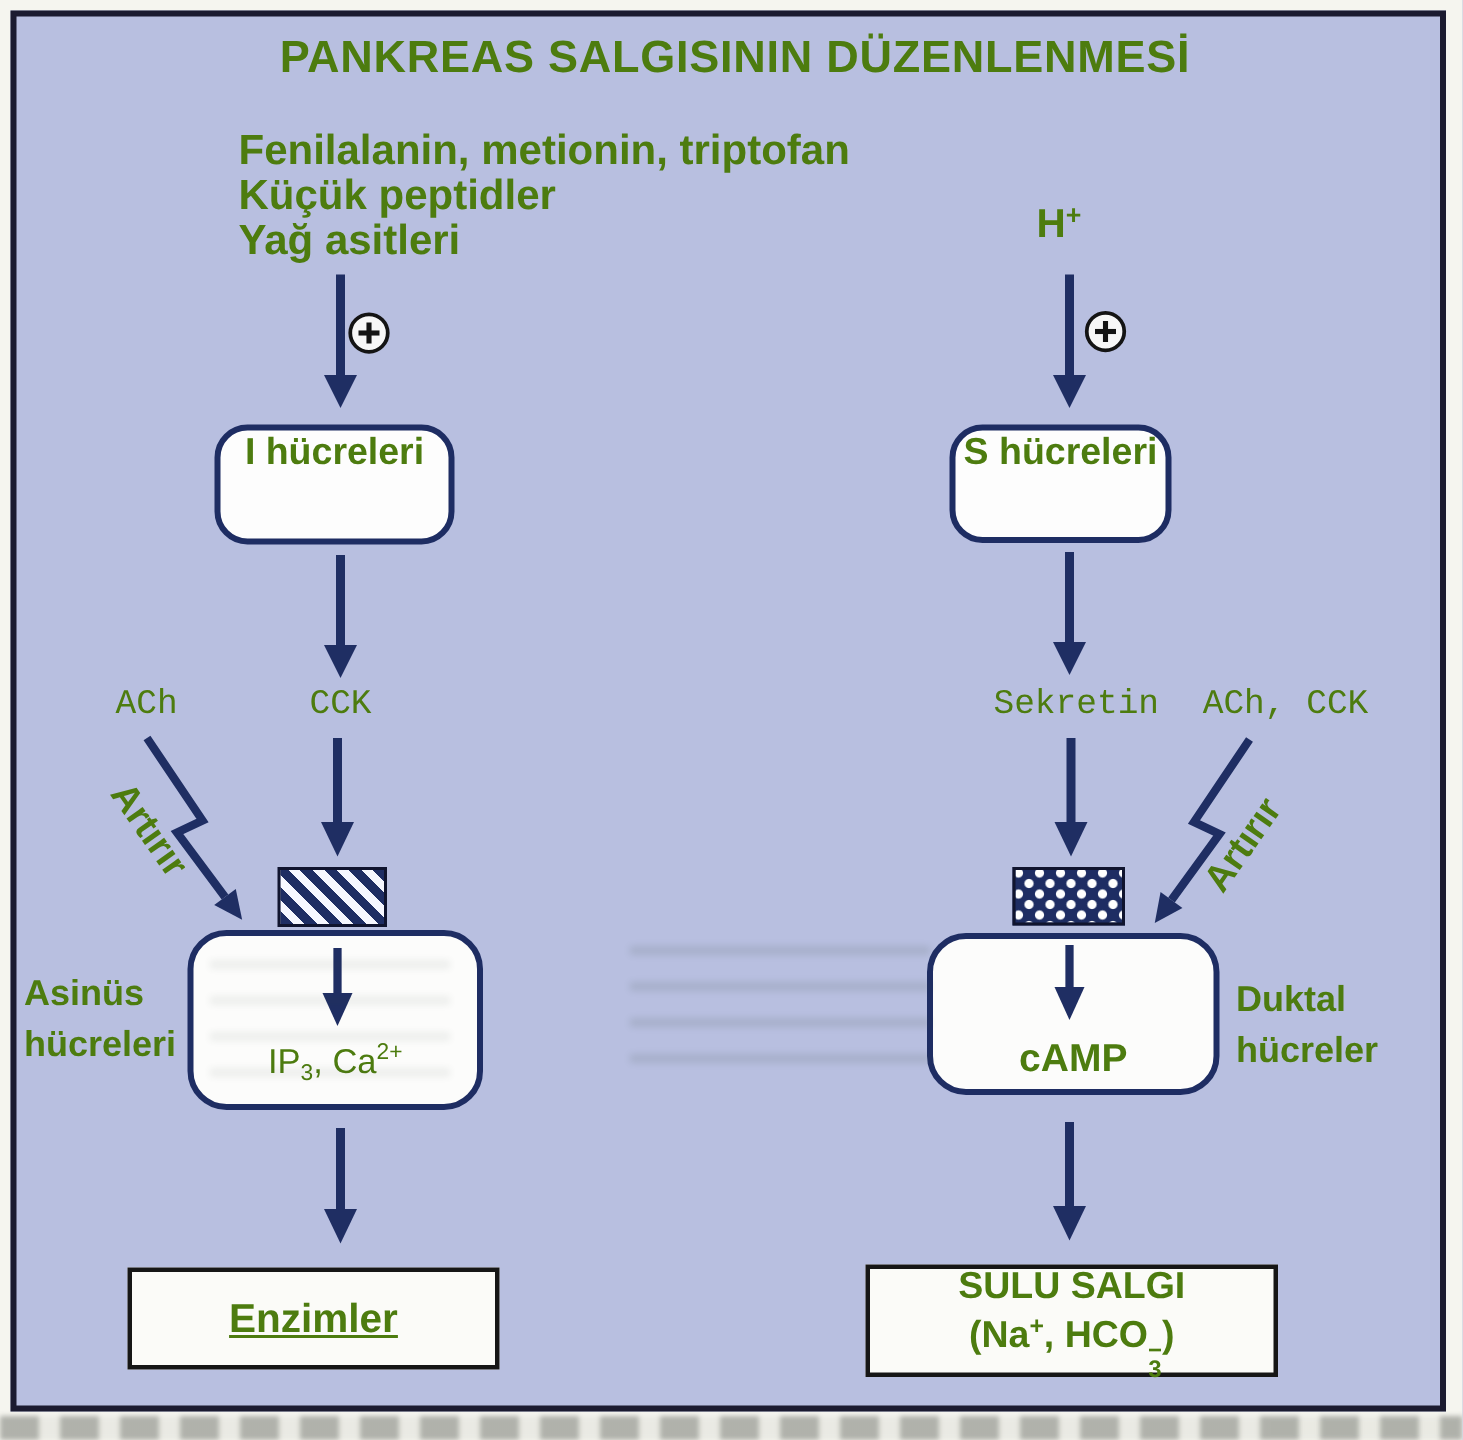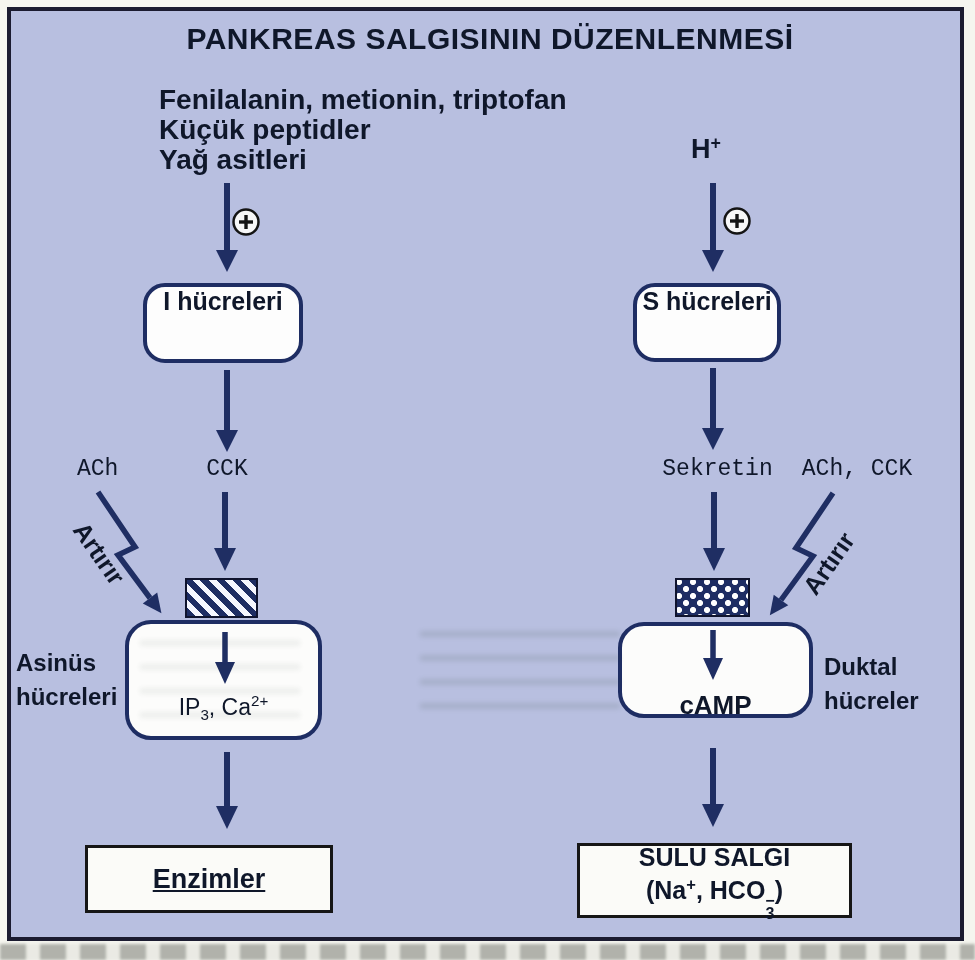--- a/index.html
+++ b/index.html
@@ -1,19 +1,19 @@
 <!DOCTYPE html>
 <html><head>
 <meta charset="utf-8">
 <style>
   html,body{margin:0;padding:0;}
   body{background:#e8e8e2;}
   #stage{
     position:relative;width:975px;height:960px;background:#f5f5ef;overflow:hidden;
-    font-family:"Liberation Sans", sans-serif;color:#0f172a;
+    font-family:"Liberation Sans", sans-serif;color:#4d7c0f;
   }
   #frame{
     position:absolute;left:7px;top:7px;width:949px;height:926px;
     border:4px solid #1b1b30;background:#b8bfe0;
   }
   .t{position:absolute;white-space:nowrap;}
   .center{text-align:center;}
   .title{font-size:30px;font-weight:bold;letter-spacing:.5px;}
   .stim{font-size:28px;font-weight:bold;line-height:30px;white-space:nowrap;}
   .cellbox{
@@ -85,21 +85,21 @@
   <div class="t mediator center" style="left:192px;top:456px;width:70px;">CCK</div>
   <div class="t mediator center" style="left:655px;top:456px;width:125px;">Sekretin</div>
   <div class="t mediator center" style="left:787px;top:456px;width:140px;">ACh, CCK</div>
 
   <div class="t artirir center" style="left:34px;top:539px;width:130px;transform:rotate(55deg);">Artırır</div>
   <div class="t artirir center" style="left:764px;top:549px;width:130px;transform:rotate(-55deg);">Artırır</div>
 
   <div class="bigcell" style="left:125px;top:620px;width:197px;height:120px;">
     <div class="t center" style="left:0;right:0;top:70px;font-size:23px;font-weight:400;"><span>IP</span><span class="sub">3</span><span>, Ca</span><span class="sup">2+</span></div>
   </div>
-  <div class="bigcell" style="left:618px;top:622px;width:195px;height:96px;">
+  <div class="bigcell" style="left:618px;top:622px;width:195px;height:108px;">
     <div class="t center" style="left:0;right:0;top:64px;font-size:26px;font-weight:bold;">cAMP</div>
   </div>
 
   <div class="receptor-stripes" style="left:185px;top:578px;width:73px;height:40px;"></div>
   <div class="receptor-dots" style="left:675px;top:578px;width:75px;height:39px;"></div>
 
   <div class="t sidelabel" style="left:16px;top:646px;">
     <div>Asinüs</div>
     <div>hücreleri</div>
   </div>

